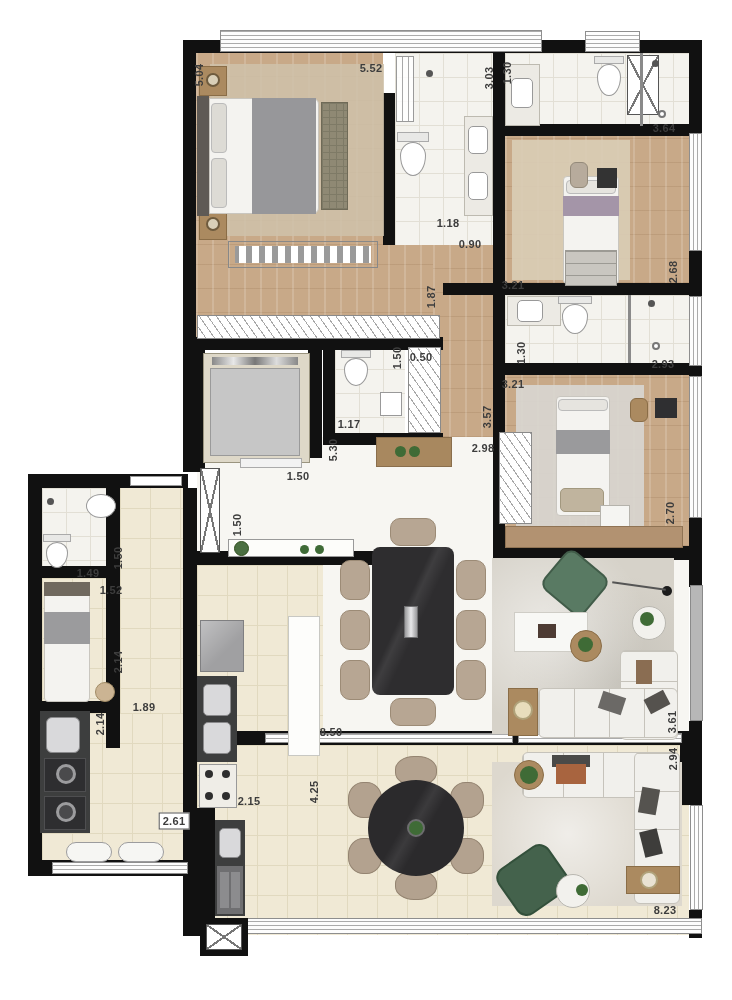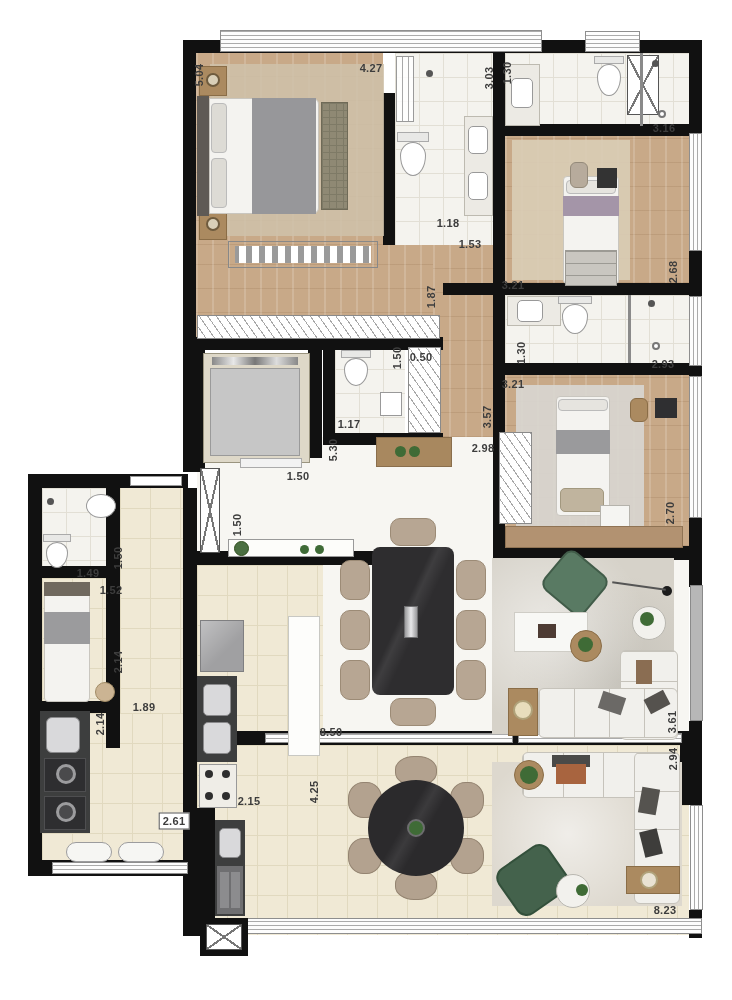--- a/index.html
+++ b/index.html
@@ -257,26 +257,26 @@
   <div class="furn" style="left:642px;top:830px;width:18px;height:26px;background:#3e3d3b;transform:rotate(-14deg)"></div>
   <div class="furn round" style="left:514px;top:760px;width:30px;height:30px;background:#ab8a60;border:1px solid #8a6d47"></div>
   <div class="furn round" style="left:520px;top:766px;width:18px;height:18px;background:#3f6b36"></div>
   <div class="furn" style="left:626px;top:866px;width:54px;height:28px;background:#ab8a60;border:1px solid #8a6d47"></div>
   <div class="furn round" style="left:640px;top:871px;width:18px;height:18px;background:#e9e2d2;border:2px solid #b0a27a"></div>
   <div class="furn" style="left:502px;top:852px;width:62px;height:56px;background:#44624c;border:2px solid #33503b;border-radius:12px;transform:rotate(-35deg)"></div>
   <div class="furn round" style="left:556px;top:874px;width:34px;height:34px;background:#f2f1ed;border:1px solid #b9b7b0"></div>
   <div class="furn round" style="left:576px;top:884px;width:12px;height:12px;background:#3f6b36"></div>
 
 <div class="lbl v" style="left: 199px; top: 75px;">5.04</div>
-    <div class="lbl" style="left: 371px; top: 68px;">4.27</div>
+    <div class="lbl" style="left: 371px; top: 68px;">5.52</div>
     <div class="lbl v" style="left: 489px; top: 78px;">3.03</div>
     <div class="lbl v" style="left: 507px; top: 73px;">1.30</div>
-    <div class="lbl" style="left: 664px; top: 128px;">3.16</div>
+    <div class="lbl" style="left: 664px; top: 128px;">3.64</div>
     <div class="lbl" style="left: 448px; top: 223px;">1.18</div>
-    <div class="lbl" style="left: 470px; top: 244px;">1.53</div>
+    <div class="lbl" style="left: 470px; top: 244px;">0.90</div>
     <div class="lbl v" style="left: 673px; top: 272px;">2.68</div>
     <div class="lbl v" style="left: 431px; top: 297px;">1.87</div>
     <div class="lbl" style="left: 513px; top: 285px;">3.21</div>
     <div class="lbl v" style="left: 521px; top: 353px;">1.30</div>
     <div class="lbl" style="left: 663px; top: 364px;">2.93</div>
     <div class="lbl" style="left: 513px; top: 384px;">3.21</div>
     <div class="lbl v" style="left: 670px; top: 513px;">2.70</div>
     <div class="lbl v" style="left: 397px; top: 358px;">1.50</div>
     <div class="lbl" style="left: 421px; top: 357px;">0.50</div>
     <div class="lbl" style="left: 349px; top: 424px;">1.17</div>

